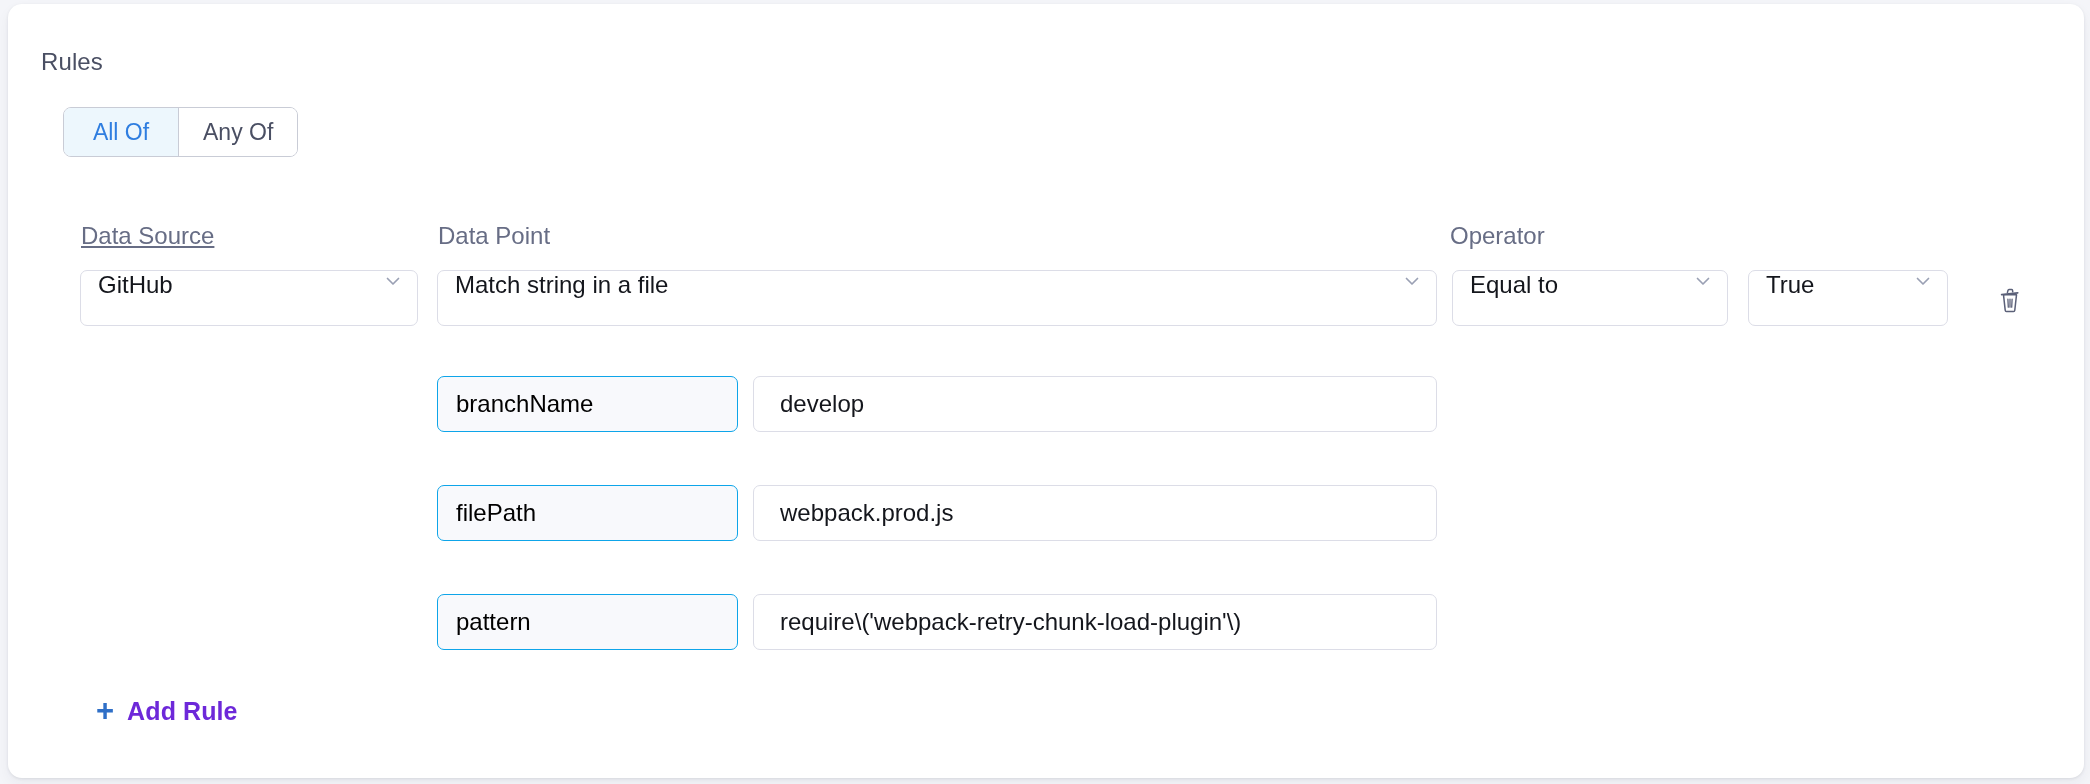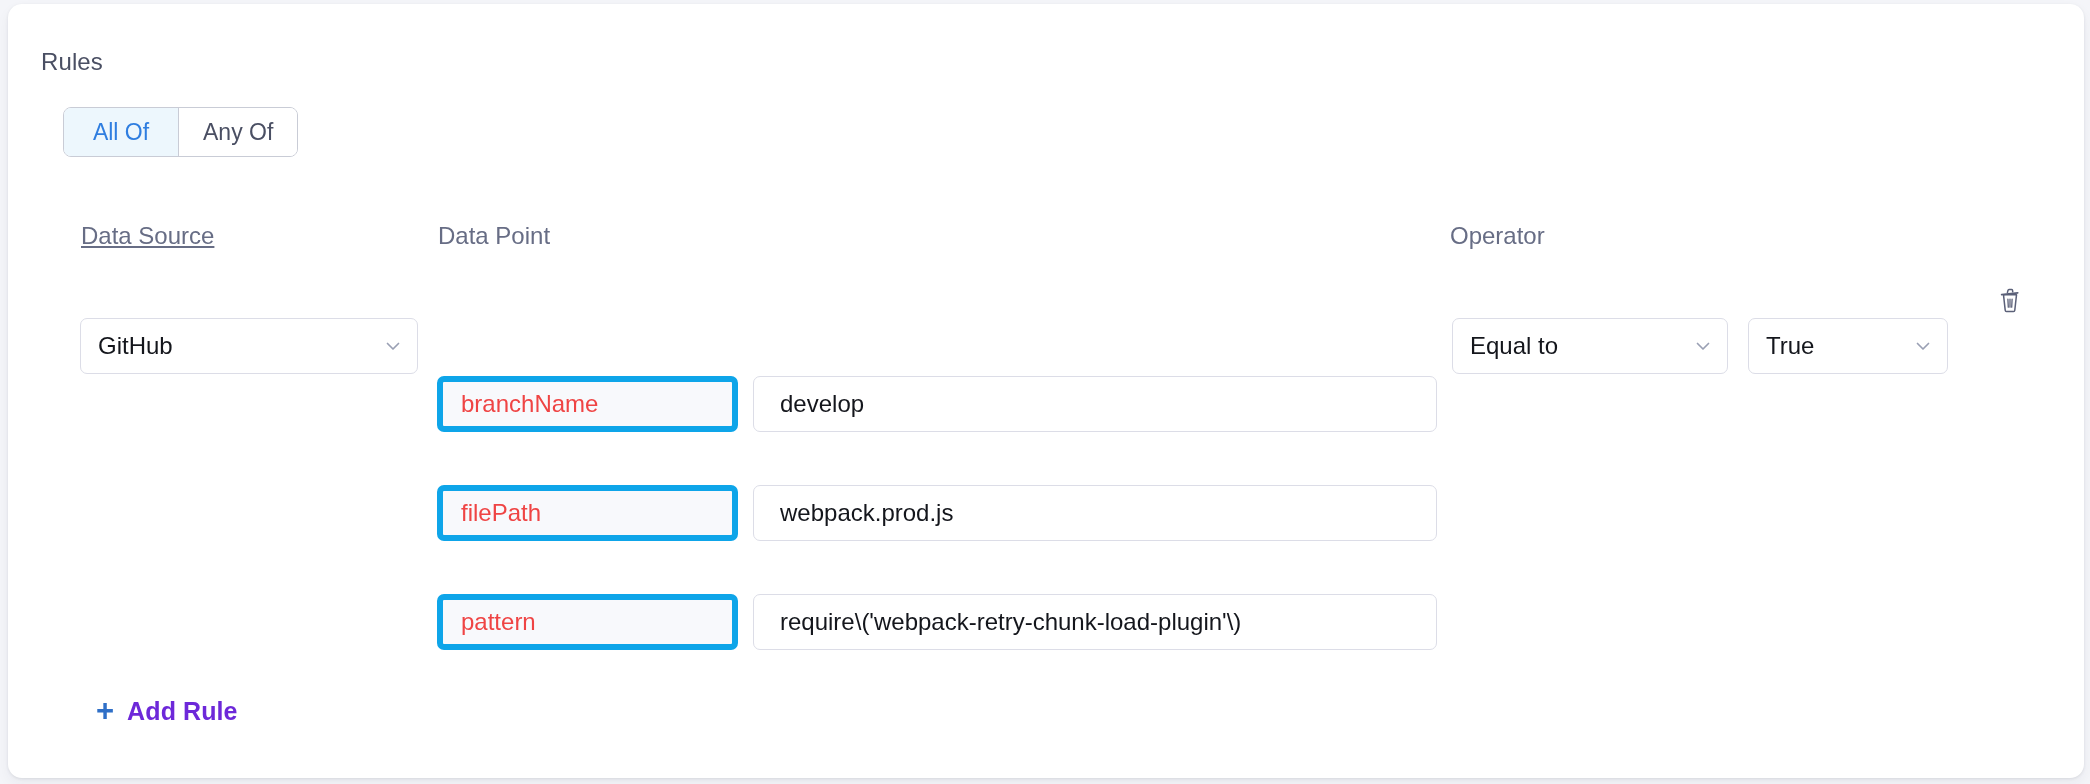--- a/index.html
+++ b/index.html
@@ -83,24 +83,22 @@
 
   
   .select {
     position: absolute;
     top: 266px;
     height: 56px;
     background: #ffffff;
     border: 1px solid #dcdde7;
     border-radius: 7px;
     display: flex;
-    align-items: center;
     padding: 0 14px 0 17px;
     cursor: pointer;
-    margin-top: 48px;
   }
   .select .sel-value {
     font-size: 24px;
     color: #14161c;
     flex: 1;
     white-space: nowrap;
     overflow: hidden;
     text-overflow: ellipsis;
   }
   .chev {
@@ -133,27 +131,27 @@
   }
 
   
   .param-row { position: absolute; left: 0; width: 100%; height: 56px; }
   .param-key {
     position: absolute;
     left: 429px;
     width: 301px;
     height: 56px;
     background: #f8f9fc;
-    border: 6px solid #0ea5e9;
+    border: 1px solid #0ea5e9;
     border-radius: 7px;
     display: flex;
     align-items: center;
     padding: 0 18px;
     font-size: 24px;
-    color: #ef4444;
+    color: #000000;
     cursor: text;
   }
   .param-value {
     position: absolute;
     left: 745px;
     width: 684px;
     height: 56px;
     background: #ffffff;
     border: 1px solid #dcdde7;
     border-radius: 7px;
@@ -223,20 +221,28 @@
 
   <div class="select sel-datasource">
     <span class="sel-value">GitHub</span>
     <span class="chev">
       <svg width="20" height="20" viewBox="0 0 20 20" fill="none">
         <path d="M4.5 7.5 L10 13 L15.5 7.5" stroke="#9aa0b4" stroke-width="1.7" stroke-linecap="round" stroke-linejoin="round"></path>
       </svg>
     </span>
   </div>
 
+  <div class="select sel-datapoint">
+    <span class="sel-value">Match string in a file</span>
+    <span class="chev">
+      <svg width="20" height="20" viewBox="0 0 20 20" fill="none">
+        <path d="M4.5 7.5 L10 13 L15.5 7.5" stroke="#9aa0b4" stroke-width="1.7" stroke-linecap="round" stroke-linejoin="round"></path>
+      </svg>
+    </span>
+  </div>
 
   <div class="select sel-operator">
     <span class="sel-value">Equal to</span>
     <span class="chev">
       <svg width="20" height="20" viewBox="0 0 20 20" fill="none">
         <path d="M4.5 7.5 L10 13 L15.5 7.5" stroke="#9aa0b4" stroke-width="1.7" stroke-linecap="round" stroke-linejoin="round"></path>
       </svg>
     </span>
   </div>
 

